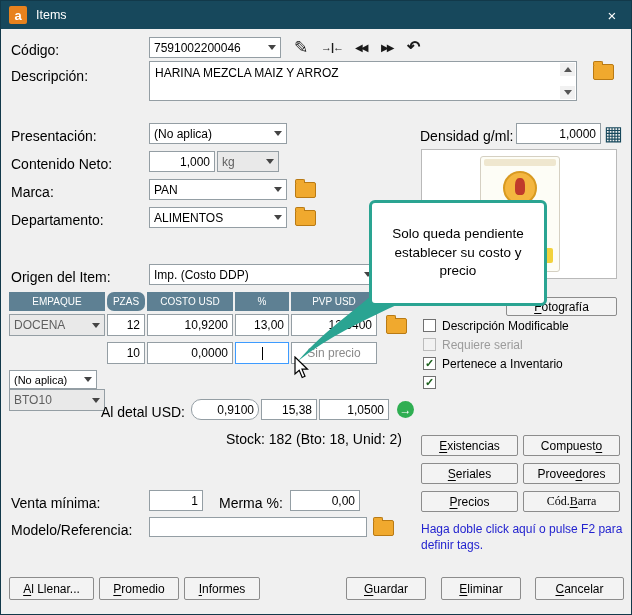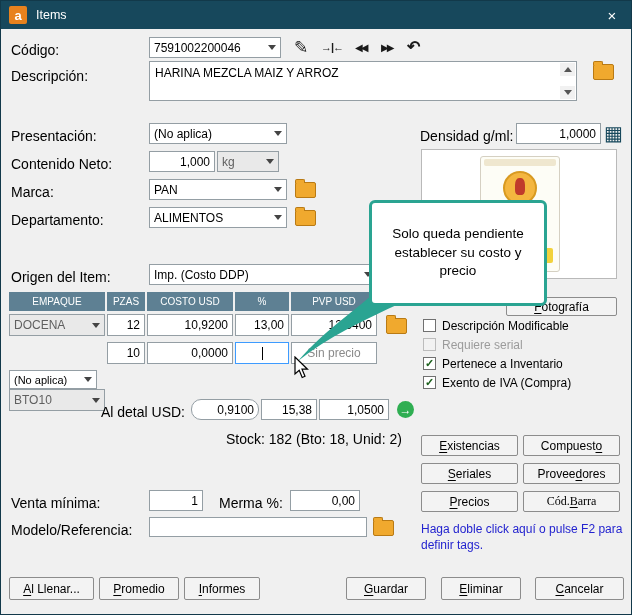--- a/index.html
+++ b/index.html
@@ -148,21 +148,21 @@
 
   <div class="label" style="left:10px;top:268px;">Origen del Item:</div>
   <div class="combo" style="left:148px;top:263px;width:228px;height:21px;">
     <span class="val">Imp. (Costo DDP)</span>
     <span class="arrow">
         <i class="tri"></i>
       </span>
   </div>
 
   <div class="th" style="left:8px;top:291px;width:96px;">EMPAQUE</div>
-  <div class="th" style="left:106px;top:291px;width:38px;">PZAS</div>
+  <div class="th" style="left:106px;top:291px;width:38px;border-radius:7px;">PZAS</div>
   <div class="th" style="left:146px;top:291px;width:86px;">COSTO USD</div>
   <div class="th" style="left:234px;top:291px;width:54px;">%</div>
   <div class="th" style="left:290px;top:291px;width:86px;">PVP USD</div>
 
   <div class="combo gray" style="left:8px;top:313px;width:96px;height:22px;justify-content:space-between;">
     <span class="val">DOCENA</span>
     <span class="arrow">
         <i class="tri"></i>
       </span>
   </div>
@@ -209,21 +209,20 @@
   <div class="cb checked" style="left:422px;top:355px;">
     <span class="box">
         <span class="mark">✓</span>
       </span>
     <span>Pertenece a Inventario</span>
   </div>
   <div class="cb checked" style="left:422px;top:374px;">
     <span class="box">
         <span class="mark">✓</span>
       </span>
-    <span>Exento de IVA (Compra)</span>
   </div>
 
   <div class="label" style="left:84px;top:403px;width:100px;text-align:right;">Al detal USD:</div>
   <div class="field num" style="left:190px;top:398px;width:68px;height:21px;border-radius:10px;">0,9100</div>
   <div class="field num" style="left:260px;top:398px;width:56px;height:21px;">15,38</div>
   <div class="field num" style="left:318px;top:398px;width:70px;height:21px;">1,0500</div>
   <div class="icon" style="left:396px;top:400px;width:17px;height:17px;background:#2fae52;border-radius:50%;color:#fff;
        display:flex;align-items:center;justify-content:center;font-size:12px;font-weight:bold;">→</div>
 
   <div class="label" style="left:225px;top:430px;">Stock: 182 (Bto: 18, Unid: 2)</div>

